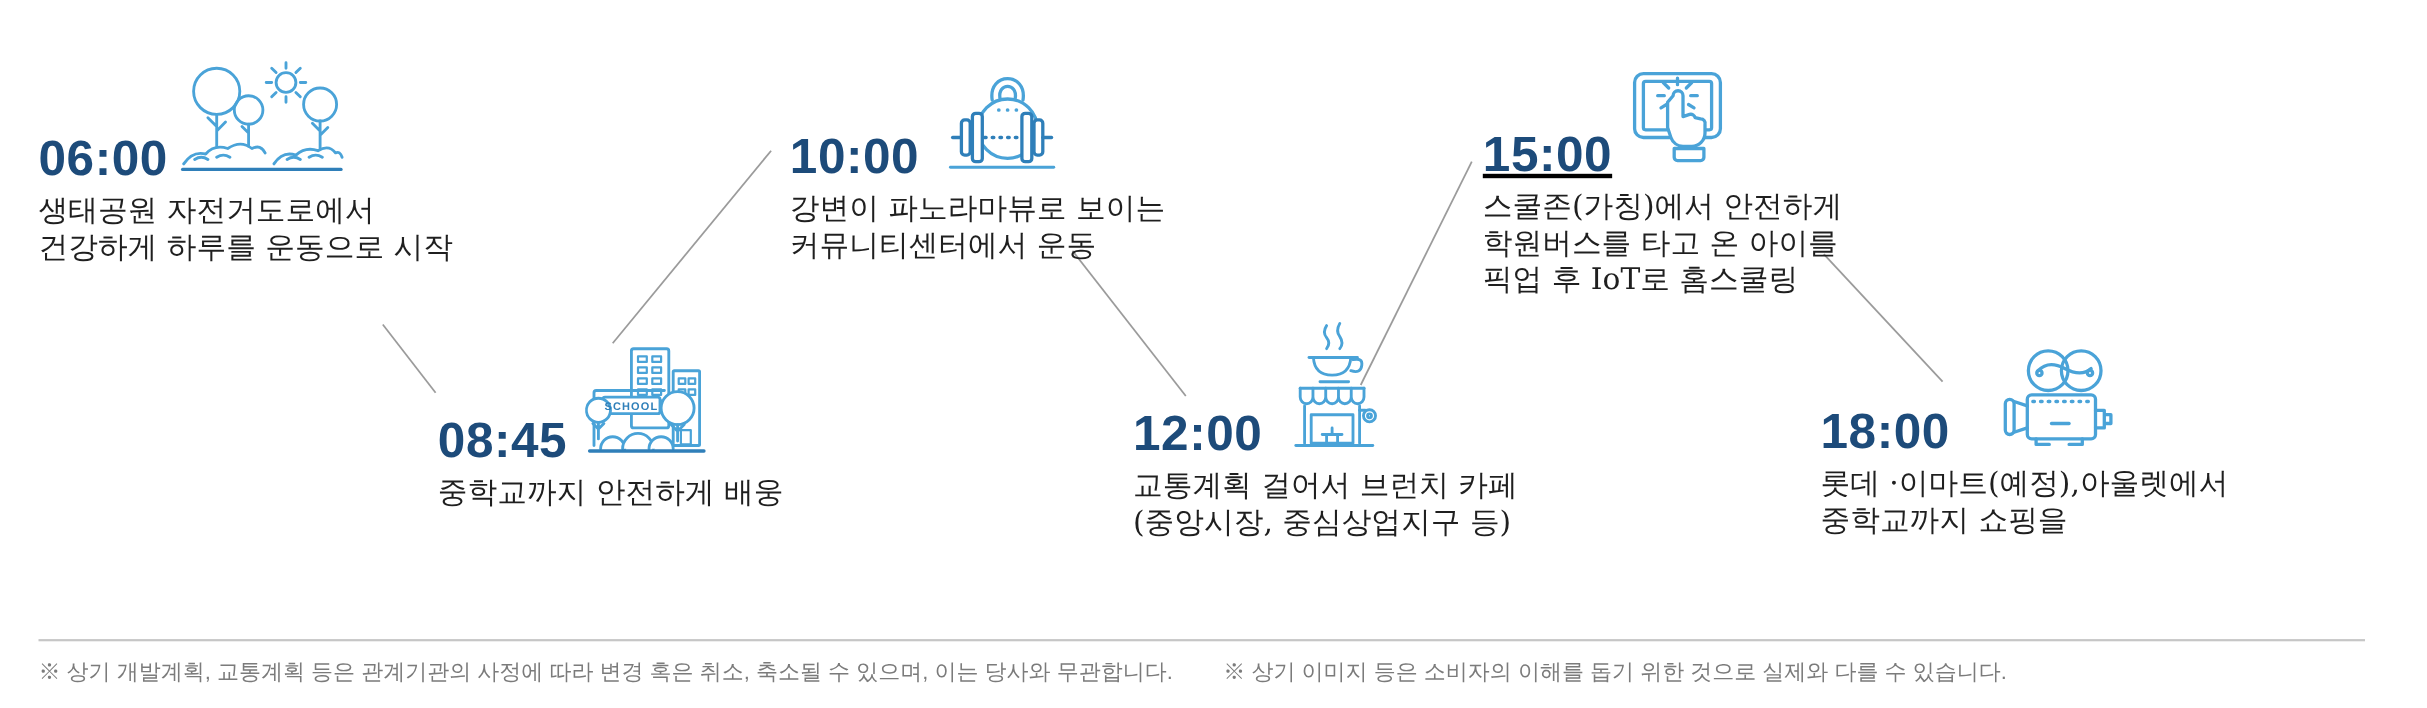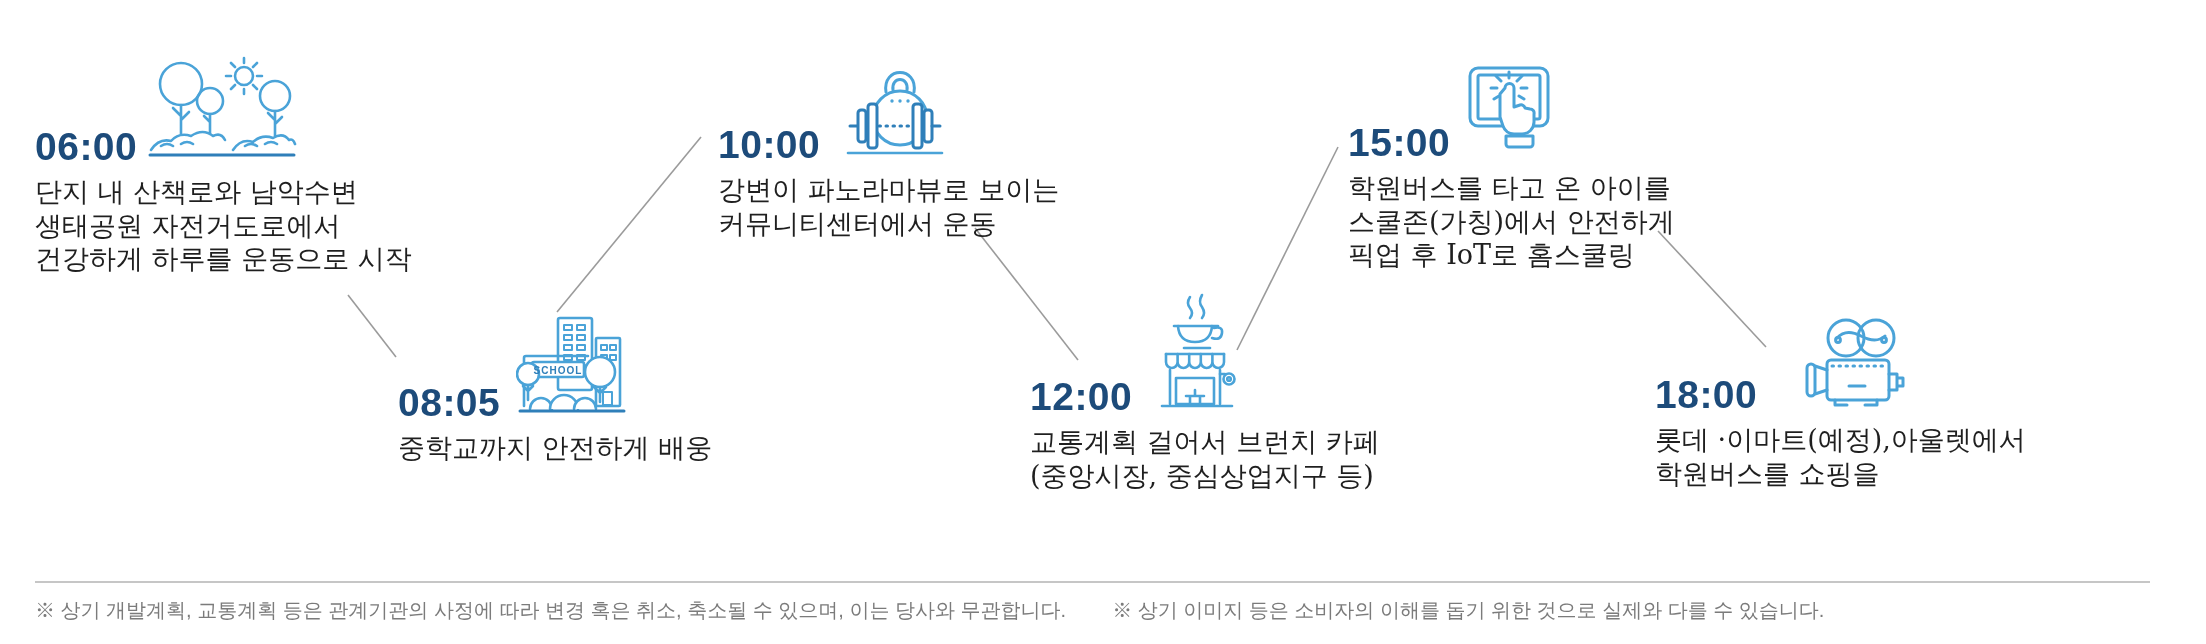--- a/index.html
+++ b/index.html
@@ -5,34 +5,34 @@
   html,body{margin:0;padding:0;background:#fff;}
   .canvas{
     position:relative;width:2206px;height:644px;background:#ffffff;overflow:hidden;
     font-family:"Liberation Sans",sans-serif;
   }
   .connectors{position:absolute;left:0;top:0;width:2206px;height:644px;pointer-events:none;}
   .item{position:absolute;white-space:nowrap;}
   .head{display:flex;align-items:flex-end;}
   .time{
     font-family:"Liberation Sans",sans-serif;
-    font-weight:700;font-size:39px;line-height:1;color:#1d4b7a;letter-spacing:0.5px;
+    font-weight:700;font-size:45px;line-height:1;color:#1d4b7a;letter-spacing:0.5px;
   }
   .icon{display:block;margin-bottom:2px;}
   .desc{
     margin-top:9px;
     font-family:"DejaVu Serif",serif;
     font-size:27px;line-height:33.5px;color:#1f1f1f;
   }
   
   .i0600{left:35px;top:56px;}   .i0600 .head{height:110px;gap:10px;}
   .i0800{left:398px;top:316px;} .i0800 .head{height:106px;gap:16px;}
   .i1000{left:718px;top:60px;}  .i1000 .head{height:104px;gap:22px;}
   .i1200{left:1030px;top:298px;}.i1200 .head{height:118px;gap:24px;}
-  .i1500{left:1348px;top:58px;} .i1500 .head{height:104px;gap:16px;}
+  .i1500{left:1348px;top:58px;} .i1500 .head{height:104px;gap:16px;text-decoration:underline;}
   .i1800{left:1655px;top:316px;}.i1800 .head{height:98px;gap:46px;}
   .divider{position:absolute;left:35px;top:581px;width:2115px;height:2px;background:#c6c6c6;}
   .footer{
     position:absolute;left:35px;top:597px;display:flex;gap:46px;
     font-size:20px;color:#7b7b7b;white-space:nowrap;
     font-family:"Liberation Sans",sans-serif;
   }
   .school-sign-text{
     font-family:"Liberation Sans",sans-serif;font-weight:700;font-size:10px;letter-spacing:1px;
   }
@@ -66,29 +66,28 @@
             <path d="M128 57 V82 M128 66 l-7 -7 M128 70 l7 -7"></path>
             <path d="M4 96 q8 -12 20 -9 q8 -9 20 -5 q12 -8 22 0 q8 -4 12 4"></path>
             <path d="M86 96 q8 -12 20 -8 q9 -8 20 -4 q10 -6 16 2 q4 -2 6 4"></path>
             <path d="M14 92 q6 -4 12 0 M34 90 q6 -4 12 0 M98 92 q6 -4 12 0 M118 90 q6 -4 12 0"></path>
           </g>
           <path d="M3 101 H147" stroke="#2f7fb9" stroke-width="3" fill="none" stroke-linecap="round"></path>
         </svg>
       </span>
     </div>
     <div class="desc">
-      <div>단지 내 산책로와 남악수변</div>
       <div>생태공원 자전거도로에서</div>
       <div>건강하게 하루를 운동으로 시작</div>
     </div>
   </div>
 
   <div class="item i0800">
     <div class="head">
-      <div class="time">08:05</div>
+      <div class="time">08:45</div>
       <span class="icon">
         <svg width="112" height="104" viewBox="0 0 112 104">
           <g fill="none" stroke="#4aa3d8" stroke-width="2.6" stroke-linecap="round" stroke-linejoin="round">
             <rect x="42" y="6" width="34" height="72" rx="2"></rect>
             <g stroke-width="2">
               <rect x="48" y="13" width="8" height="5"></rect>
                 <rect x="61" y="13" width="8" height="5"></rect>
               <rect x="48" y="23" width="8" height="5"></rect>
                 <rect x="61" y="23" width="8" height="5"></rect>
               <rect x="48" y="33" width="8" height="5"></rect>
@@ -200,22 +199,22 @@
             <path d="M43 18 v-6 M35 21 l-5 -5 M51 21 l5 -5 M31 28 h-6 M55 28 h6 M33 36 l-5 3 M53 36 l5 3"></path>
           </g>
           <g fill="#ffffff" stroke="#4aa3d8" stroke-width="3" stroke-linecap="round" stroke-linejoin="round">
             <path d="M39 28 a4.5 4.5 0 0 1 9 0 v19 l6 -2 a4 4 0 0 1 5 3 l5 1 a4 4 0 0 1 4 5 v8 a12 12 0 0 1 -12 12 h-8 a12 12 0 0 1 -11 -8 l-3 -9 v-23 z"></path>
             <path d="M40 76 h27 v8 a3 3 0 0 1 -3 3 h-21 a3 3 0 0 1 -3 -3 z"></path>
           </g>
         </svg>
       </span>
     </div>
     <div class="desc">
+      <div>스쿨존(가칭)에서 안전하게</div>
       <div>학원버스를 타고 온 아이를</div>
-      <div>스쿨존(가칭)에서 안전하게</div>
       <div>픽업 후 IoT로 홈스쿨링</div>
     </div>
   </div>
 
   <div class="item i1800">
     <div class="head">
       <div class="time">18:00</div>
       <span class="icon">
         <svg width="106" height="94" viewBox="0 0 106 94">
           <g fill="none" stroke="#4aa3d8" stroke-width="3" stroke-linecap="round" stroke-linejoin="round">
@@ -230,21 +229,21 @@
             <rect x="4" y="50" width="8" height="32" rx="4"></rect>
             <path d="M24 56 L12 52 M24 76 L12 80"></path>
             <path d="M86 60 h8 v16 h-8 M94 64 h6 v8 h-6"></path>
             <path d="M32 86 v5 h12 M74 86 v5 h-12"></path>
           </g>
         </svg>
       </span>
     </div>
     <div class="desc">
       <div>롯데 ·이마트(예정),아울렛에서</div>
-      <div>학원버스를 쇼핑을</div>
+      <div>중학교까지 쇼핑을</div>
     </div>
   </div>
 
   <div class="divider"></div>
   <div class="footer">
     <span>※ 상기 개발계획, 교통계획 등은 관계기관의 사정에 따라 변경 혹은 취소, 축소될 수 있으며, 이는 당사와 무관합니다.</span>
     <span>※ 상기 이미지 등은 소비자의 이해를 돕기 위한 것으로 실제와 다를 수 있습니다.</span>
   </div>
 
 </div>

